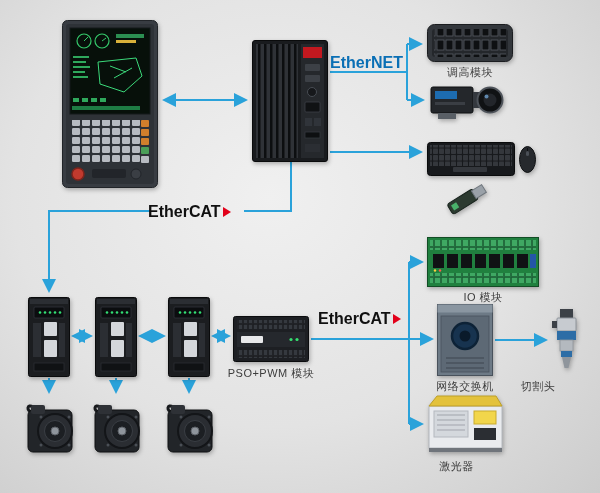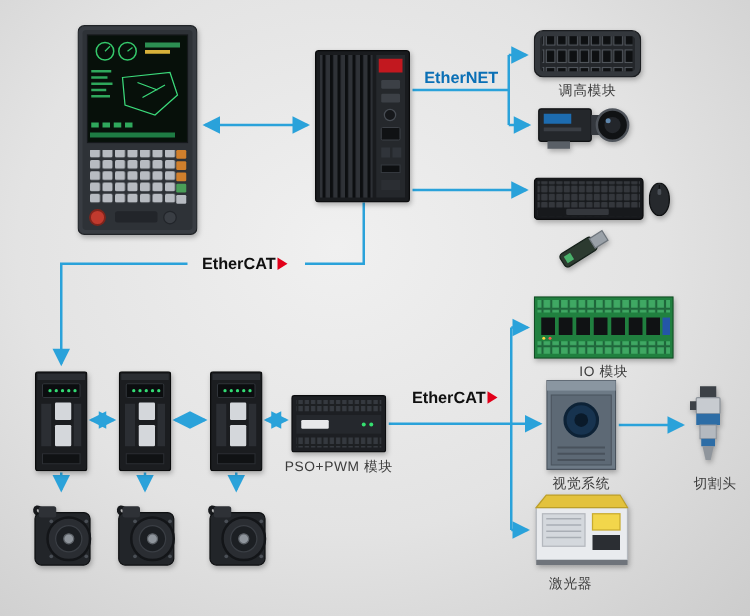--- a/index.html
+++ b/index.html
@@ -4,21 +4,21 @@
 <style>
   *{margin:0;padding:0;box-sizing:border-box}
   html,body{width:600px;height:493px}
   body{font-family:"Liberation Sans",sans-serif;overflow:hidden}
   #canvas{position:relative;width:600px;height:493px;
     background:radial-gradient(ellipse at 45% 40%, #f0f0f0 0%, #e3e3e3 55%, #cccccc 100%)}
   #wires{position:absolute;left:0;top:0;z-index:1}
   .comp{position:absolute;z-index:2}
   .comp svg{display:block;filter:drop-shadow(1.5px 2.5px 2px rgba(0,0,0,.28))}
   .clabel{position:absolute;z-index:3;font-size:11px;color:#3c3c3c;text-align:center;letter-spacing:.5px}
-  .netlabel{position:absolute;z-index:3;font-weight:bold;font-size:13px;text-align:center}
+  .netlabel{position:absolute;z-index:3;font-weight:bold;font-size:16px;text-align:left}
   .ethernet{color:#0a6fb5}
   .ecat{color:#101010;display:inline-flex;align-items:center;gap:2px}
   .tri{display:inline-block;width:0;height:0;border-top:5px solid transparent;
        border-bottom:5px solid transparent;border-left:8px solid #e2001a}
 </style>
 </head>
 <body>
 
 <div id="canvas">
 
@@ -378,17 +378,17 @@
   <div class="netlabel" style="left:318px;top:310px;width:92px">
     <span class="ecat">
       <span>EtherCAT</span>
       <span class="tri"></span>
     </span>
   </div>
 
   <div class="clabel" style="left:427px;top:65px;width:86px">调高模块</div>
   <div class="clabel" style="left:225px;top:366px;width:92px">PSO+PWM 模块</div>
   <div class="clabel" style="left:427px;top:290px;width:112px">IO 模块</div>
-  <div class="clabel" style="left:430px;top:379px;width:70px">视觉系统</div>
-  <div class="clabel" style="left:546px;top:379px;width:52px">切割头</div>
+  <div class="clabel" style="left:430px;top:379px;width:70px">网络交换机</div>
+  <div class="clabel" style="left:512px;top:379px;width:52px">切割头</div>
   <div class="clabel" style="left:418px;top:459px;width:77px">激光器</div>
 
 </div>
 
 </body></html>

